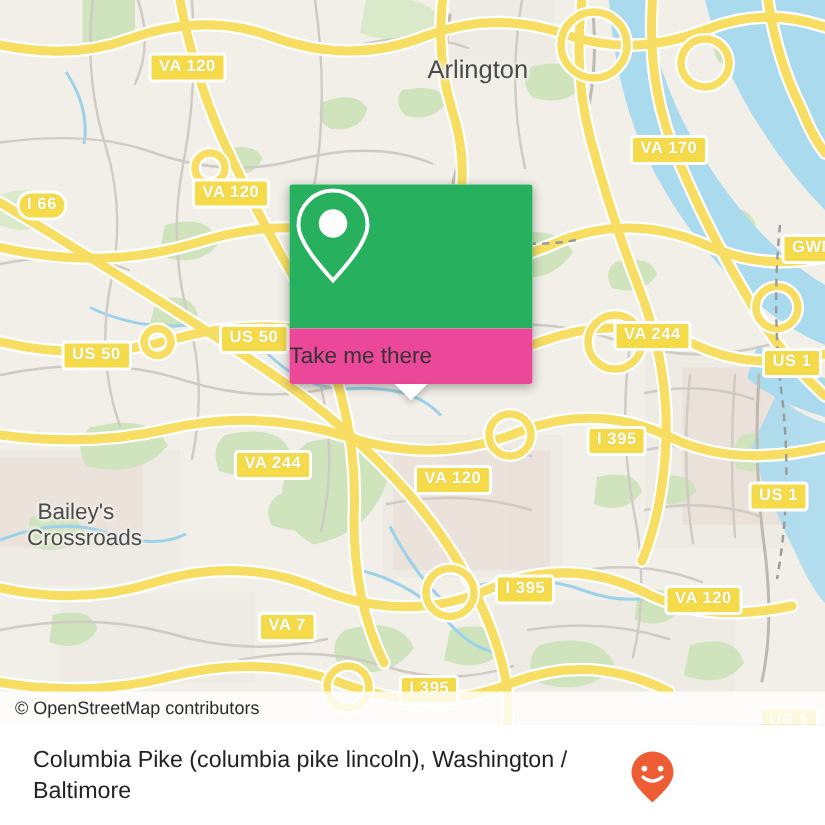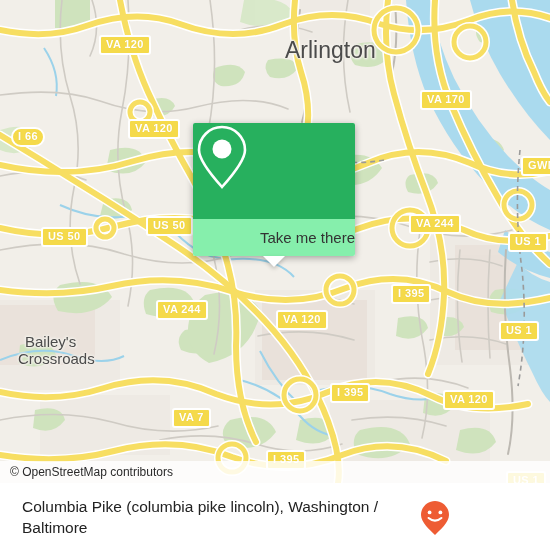--- a/index.html
+++ b/index.html
@@ -38,43 +38,43 @@
   
   .place{
     position:absolute;
     color:#4b4b4b;
     white-space:nowrap;
     text-shadow:
       1px 0 2px #f2efe9, -1px 0 2px #f2efe9,
       0 1px 2px #f2efe9, 0 -1px 2px #f2efe9,
       1px 1px 2px #f2efe9, -1px -1px 2px #f2efe9;
   }
-  .place.big{font-size:23px;}
+  .place.big{font-size:17px;}
   .place.mid{font-size:15px;line-height:17px;text-align:center;}
 
   
   .popup{
     position:absolute;
     left:193px;top:123px;
     width:162px;
     box-shadow:0 2px 7px rgba(0,0,0,.33);
     border-radius:2px;
     background:#ffffff;
   }
   .popup-head{
     height:96px;
     background:#27b05e;
     border-radius:2px 2px 0 0;
     display:flex;align-items:center;justify-content:center;
   }
   .popup-head svg{display:block;}
   .popup-body{
     height:37px;
-    display:flex;align-items:center;justify-content:flex-end;
-    background:#86efac;
+    display:flex;align-items:center;justify-content:flex-start;
+    background:#ec4899;
     border-radius:0 0 2px 2px;
   }
   .popup-label{
     font-size:15px;color:#333333;
   }
   .popup-tail{
     position:absolute;
     left:50%;bottom:-11px;margin-left:-11px;
     width:0;height:0;
     border-left:11px solid transparent;

